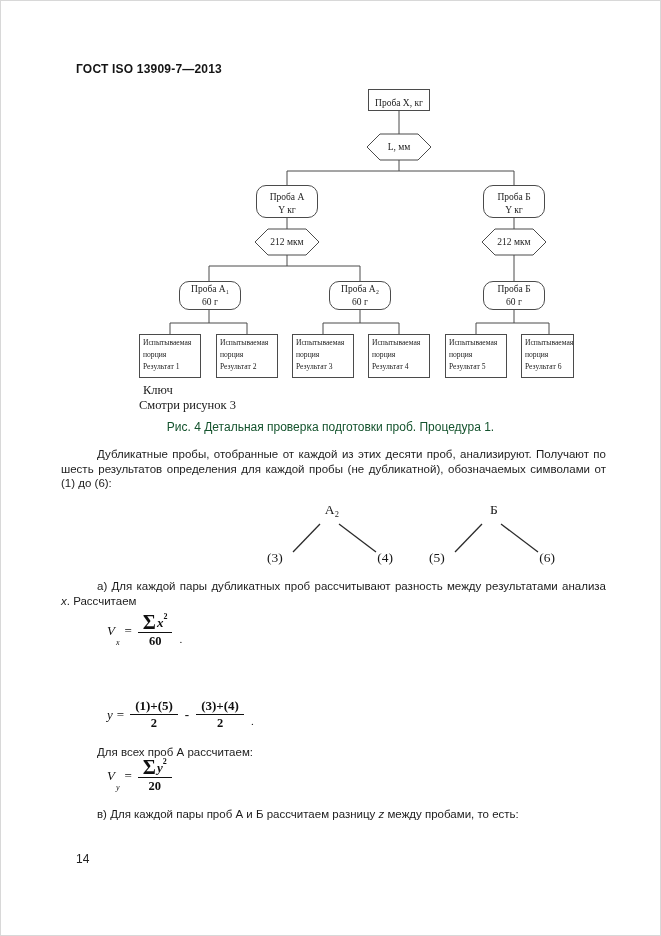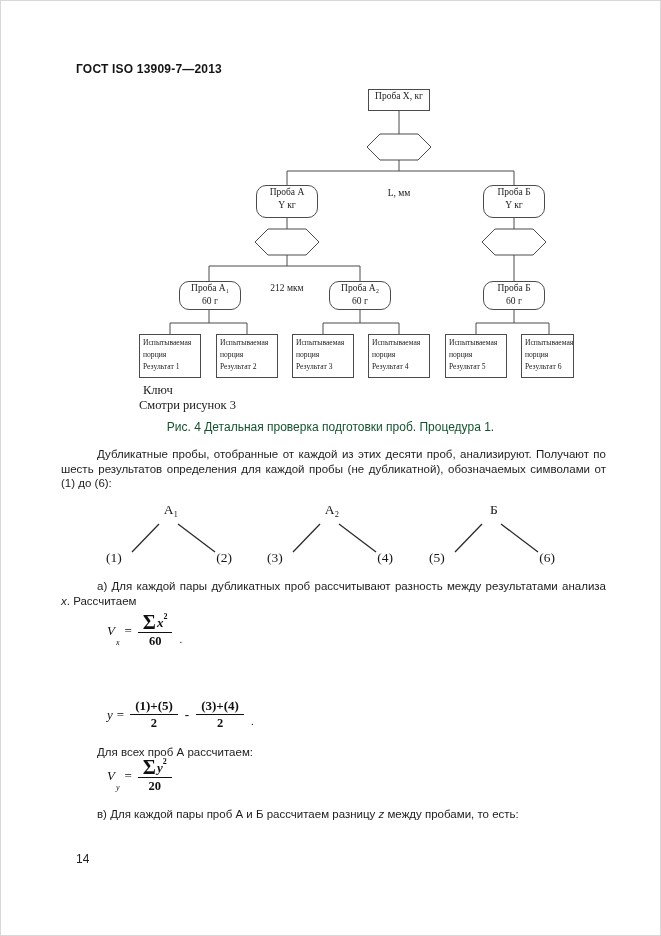--- a/index.html
+++ b/index.html
@@ -10,32 +10,31 @@
     overflow:hidden;
   }
   .header {
     position:absolute; left:75px; top:61px;
     font-size:12px; font-weight:bold; letter-spacing:0.2px; color:#141414;
   }
   
   .fc-svg { position:absolute; left:0; top:0; width:661px; height:390px; }
   .fc-node {
     position:absolute; display:flex; flex-direction:column;
-    justify-content:flex-start; align-items:center; text-align:center;
+    justify-content:flex-end; align-items:center; text-align:center;
     font-family:"Liberation Serif","DejaVu Serif",serif;
     font-size:9.5px; line-height:1.35; color:#222; background:#fff;
     box-sizing:border-box;
   }
   .rect  { border:1px solid #4b4b4b; }
   .round { border:1px solid #4b4b4b; border-radius:10px; }
   .hexlab {
     position:absolute; display:flex; justify-content:center; align-items:center;
     font-family:"Liberation Serif","DejaVu Serif",serif; font-size:9.5px; color:#222;
     text-align:center;
-    margin-top:46px;
   }
   .testbox {
     border:1px solid #4b4b4b; justify-content:flex-start; align-items:flex-start;
     text-align:left; padding:2px 1px 1px 3px; font-size:7.6px; line-height:1.6;
     overflow:hidden; white-space:nowrap;
   }
   
   .keyblock {
     position:absolute; left:138px; top:382px;
     font-family:"Liberation Serif","DejaVu Serif",serif; font-size:12.5px;
@@ -194,29 +193,20 @@
 
   <div class="keyblock">
     <div class="k1">Ключ</div>
     <div>Смотри рисунок 3</div>
   </div>
 
   <div class="caption">Рис. 4 Детальная проверка подготовки проб. Процедура 1.</div>
 
   <div class="para" style="top:446px">Дубликатные пробы, отобранные от каждой из этих десяти проб, анализируют. Получают по шесть результатов определения для каждой пробы (не дубликатной), обозначаемых символами от (1) до (6):</div>
 
-  <div class="tree" style="left:95px;top:503px">
-    <svg width="150" height="62">
-      <line x1="63" y1="20" x2="36" y2="48" stroke="#2a2a2a" stroke-width="1.3"></line>
-      <line x1="82" y1="20" x2="119" y2="48" stroke="#2a2a2a" stroke-width="1.3"></line>
-    </svg>
-    <div class="root">А₁</div>
-    <div class="leaf leaf-l">(1)</div>
-    <div class="leaf leaf-r">(2)</div>
-  </div>
   <div class="tree" style="left:256px;top:503px">
     <svg width="150" height="62">
       <line x1="63" y1="20" x2="36" y2="48" stroke="#2a2a2a" stroke-width="1.3"></line>
       <line x1="82" y1="20" x2="119" y2="48" stroke="#2a2a2a" stroke-width="1.3"></line>
     </svg>
     <div class="root">А₂</div>
     <div class="leaf leaf-l">(3)</div>
     <div class="leaf leaf-r">(4)</div>
   </div>
   <div class="tree" style="left:418px;top:503px">

